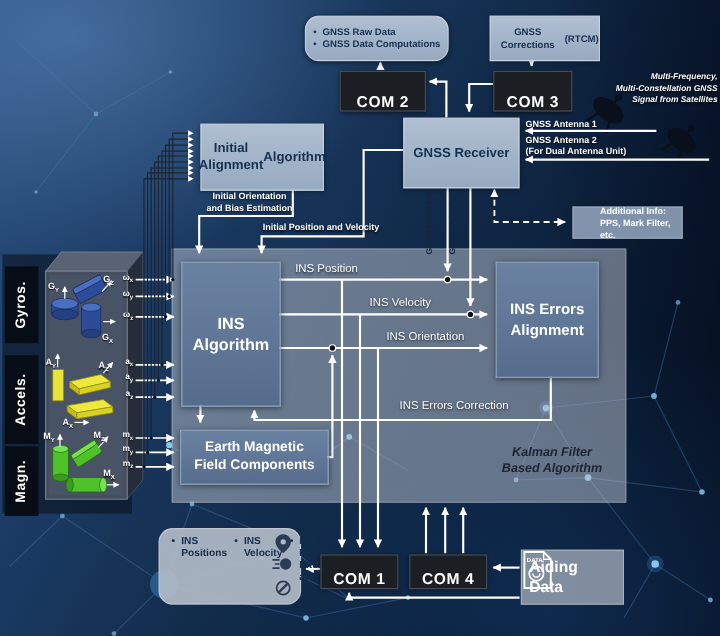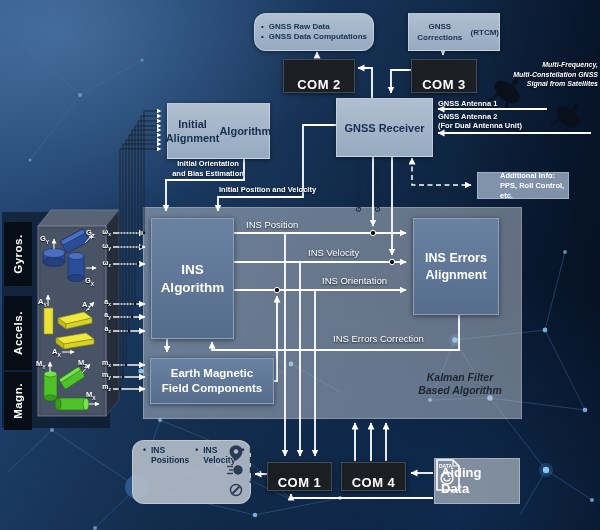--- a/index.html
+++ b/index.html
@@ -309,21 +309,21 @@
   <div class="abs wlabel" style="left:164px;top:159px;width:88px;text-align:center;line-height:9.5px;z-index:4">
     <div>Initial Orientation</div>
     <div>and Bias Estimation</div>
   </div>
   <div class="abs wlabel" style="left:219px;top:185px;z-index:4">Initial Position and Velocity</div>
 
   <div class="abs" style="left:477px;top:172px;width:92px;height:27px;background:rgba(141,160,184,.9);
        border:1px solid rgba(255,255,255,.25);color:#fff;font-weight:bold;font-size:7.5px;line-height:10px;
        display:flex;flex-direction:column;justify-content:center;padding-left:22px;z-index:4;box-sizing:border-box">
     <div>Additional Info:</div>
-    <div>PPS, Roll Control, etc.</div>
+    <div>PPS, Mark Filter, etc.</div>
   </div>
 
   <div class="vlabel" style="left:362px;top:205px;z-index:4">GNSS Positions</div>
   <div class="vlabel" style="left:381px;top:205px;z-index:4">GNSS Velocity</div>
 
   <div class="strip" style="left:4px;top:222px;width:28px;height:64px;z-index:5">
     <span>Gyros.</span>
     </div>
   <div class="strip" style="left:4px;top:296px;width:28px;height:74px;z-index:5">
     <span>Accels.</span>

